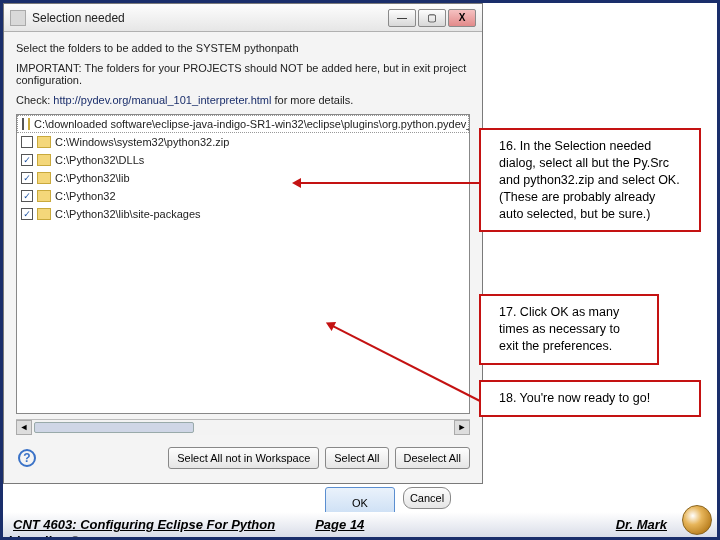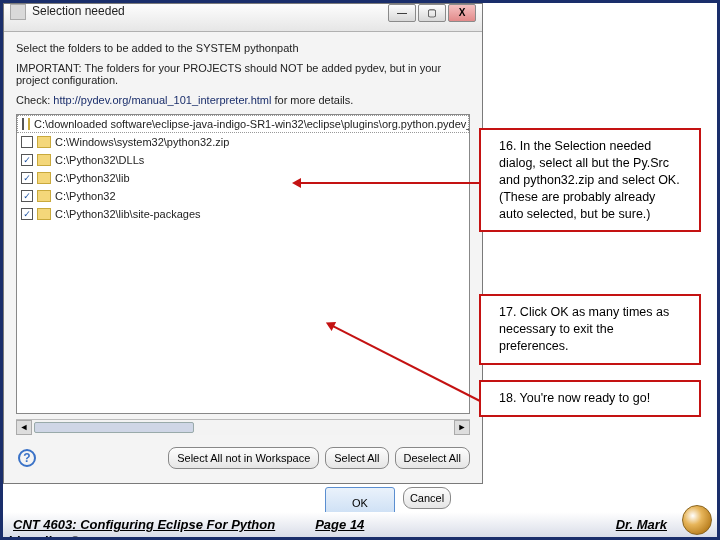--- a/index.html
+++ b/index.html
@@ -1,46 +1,46 @@
 <!DOCTYPE html>
 <html><head>
 <meta charset="utf-8">
 <style>
   * { box-sizing: border-box; margin: 0; padding: 0; }
   body { width: 720px; height: 540px; font-family: "Segoe UI", Tahoma, sans-serif; background: #fff; position: relative; overflow: hidden; }
   .slide-border { position: absolute; inset: 0; border: 3px solid #1a2e6b; pointer-events: none; }
   .dialog { position: absolute; left: 3px; top: 3px; width: 480px; height: 481px; background: #f4f4f4; border: 1px solid #7a7a7a; }
-  .titlebar { height: 28px; background: linear-gradient(#fdfdfd,#e6e6e6); display: flex; align-items: flex-start; padding: 0 6px; border-bottom: 1px solid #b0b0b0; }
+  .titlebar { height: 28px; background: linear-gradient(#fdfdfd,#e6e6e6); display: flex; align-items: center; padding: 0 6px; border-bottom: 1px solid #b0b0b0; }
   .title-icon { width: 16px; height: 16px; background: #d9d9d9; border: 1px solid #aaa; margin-right: 6px; }
   .title-text { font-size: 12px; color: #222; flex: 1; }
   .win-btns { display: flex; gap: 2px; }
   .win-btn { width: 28px; height: 18px; background: linear-gradient(#fdfdfd,#d8d8d8); border: 1px solid #8a8a8a; border-radius: 2px; font-size: 10px; text-align: center; line-height: 15px; }
   .win-close { background: linear-gradient(#f5c1c1,#e28a8a); font-weight: bold; }
   .dlg-body { padding: 10px 12px; font-size: 11px; color: #222; }
   .dlg-body p { margin-bottom: 8px; }
   .dlg-link { color: #1a2e6b; }
   .listbox { margin-top: 4px; height: 300px; background: #fff; border: 1px solid #888; overflow: hidden; }
   .list-item { display: flex; align-items: center; height: 18px; padding: 0 4px; font-size: 11px; white-space: nowrap; }
   .first-item { border: 1px dotted #999; }
   .chk { width: 12px; height: 12px; border: 1px solid #555; background: #fff; margin-right: 4px; font-size: 9px; line-height: 10px; text-align: center; color: #1a4f9f; }
   .chk.checked::after { content: "✓"; }
   .fld-icon { width: 14px; height: 12px; background: #f4d77a; border: 1px solid #c9a93c; margin-right: 4px; }
   .scrollbar-h { height: 16px; background: #eee; border-top: 1px solid #bbb; position: absolute; bottom: 48px; left: 12px; right: 12px; display: flex; }
   .sb-arrow { width: 16px; height: 100%; background: #ddd; border: 1px solid #aaa; font-size: 9px; text-align: center; line-height: 13px; }
   .sb-track { flex: 1; background: #f3f3f3; position: relative; }
   .sb-thumb { position: absolute; left: 2px; top: 2px; width: 160px; bottom: 2px; background: #cfd6e6; border: 1px solid #9aa; border-radius: 2px; }
   .sel-btns { position: absolute; bottom: 14px; right: 12px; display: flex; gap: 6px; }
-  .sel-btn { font-size: 11px; padding: 2px 8px; height: 22px; background: linear-gradient(#fdfdfd,#e5e5e5); border: 1px solid #888; border-radius: 8px; }
+  .sel-btn { font-size: 11px; padding: 2px 8px; height: 22px; background: linear-gradient(#fdfdfd,#e5e5e5); border: 1px solid #888; border-radius: 3px; }
   .help-icon { position: absolute; bottom: 16px; left: 14px; width: 18px; height: 18px; border: 2px solid #3a72c7; border-radius: 50%; color: #3a72c7; font-size: 12px; font-weight: bold; text-align: center; line-height: 15px; }
   .okcancel { position: absolute; left: 325px; top: 487px; display: flex; gap: 8px; }
   .ok-btn { width: 70px; height: 32px; font-size: 11px; background: linear-gradient(#eaf2fb,#c9ddf4); border: 1px solid #5a8ed0; border-radius: 3px; }
   .cancel-btn { width: 48px; height: 22px; font-size: 11px; background: linear-gradient(#fdfdfd,#e5e5e5); border: 1px solid #888; border-radius: 9px; }
   .callout { position: absolute; background: #fff; border: 2px solid #c41212; padding: 8px 18px; font-family: Verdana, sans-serif; font-size: 12.5px; line-height: 1.35; }
   .callout-16 { left: 479px; top: 128px; width: 222px; }
-  .callout-17 { left: 479px; top: 294px; width: 222px; }
+  .callout-17 { left: 479px; top: 294px; width: 180px; }
   .callout-18 { left: 479px; top: 380px; width: 222px; }
   .arrow { position: absolute; height: 2px; background: #c41212; }
   .arrow::before { content: ""; position: absolute; left: -8px; top: -4px; border: 5px solid transparent; border-right: 9px solid #c41212; }
   .arrow1 { left: 295px; top: 182px; width: 184px; }
   .arrow2 { left: 310px; top: 400px; width: 170px; transform: rotate(27deg); transform-origin: right center; }
   .footer { position: absolute; left: 3px; bottom: 3px; right: 3px; height: 25px; background: linear-gradient(#fff,#d9dde8); display: flex; align-items: center; font-size: 13px; font-weight: bold; font-style: italic; color: #000; padding: 0 10px; }
   .footer-left { flex: 0 0 auto; text-decoration: underline; }
   .footer-mid { flex: 1; text-align: left; text-decoration: underline; margin-left: 40px; }
   .footer-right { flex: 0 0 auto; text-decoration: underline; margin-right: 40px; }
   .logo { position: absolute; right: 8px; bottom: 5px; width: 30px; height: 30px; border-radius: 50%; background: radial-gradient(circle at 35% 35%, #fff, #e7b55a 35%, #b57a1a 80%); border: 1px solid #8a6520; }
@@ -54,21 +54,21 @@
     <div class="title-icon"></div>
     <div class="title-text">Selection needed</div>
     <div class="win-btns">
       <div class="win-btn">—</div>
       <div class="win-btn">▢</div>
       <div class="win-btn win-close">X</div>
     </div>
   </div>
   <div class="dlg-body">
     <p>Select the folders to be added to the SYSTEM pythonpath</p>
-    <p>IMPORTANT: The folders for your PROJECTS should NOT be added pydev, but in your project configuration.</p>
+    <p>IMPORTANT: The folders for your PROJECTS should NOT be added here, but in exit project configuration.</p>
     <p>
       <span>Check:</span>
       <span class="dlg-link">http://pydev.org/manual_101_interpreter.html</span><span> for more details.</span>
     </p>
     <div class="listbox">
       <div class="list-item first-item">
         <span class="chk"></span>
         <span class="fld-icon"></span>
         <span>C:\downloaded software\eclipse-java-indigo-SR1-win32\eclipse\plugins\org.python.pydev_2.2.4.2</span>
       </div>

